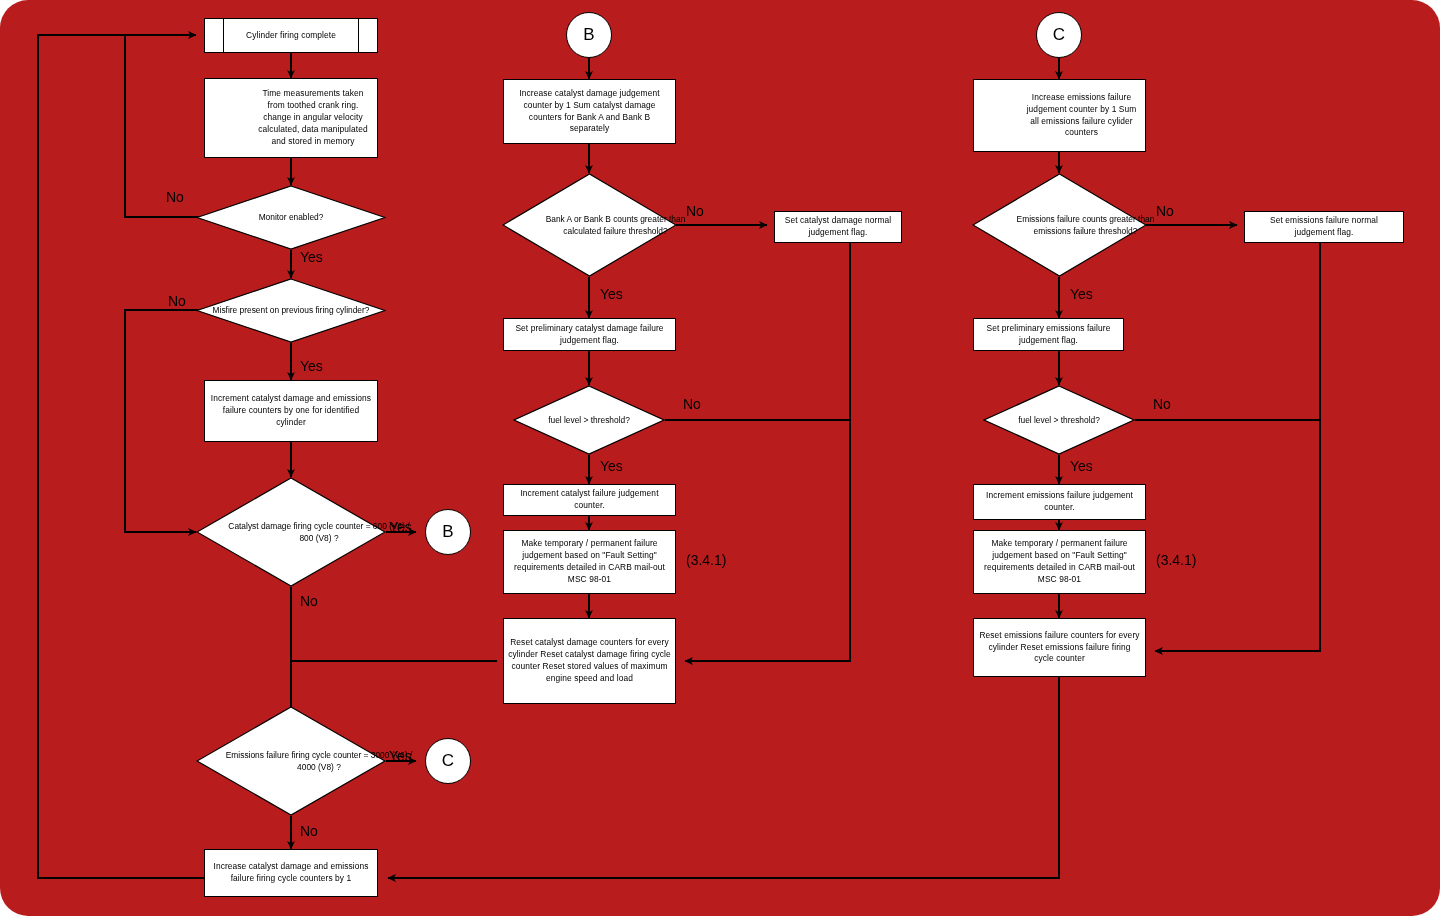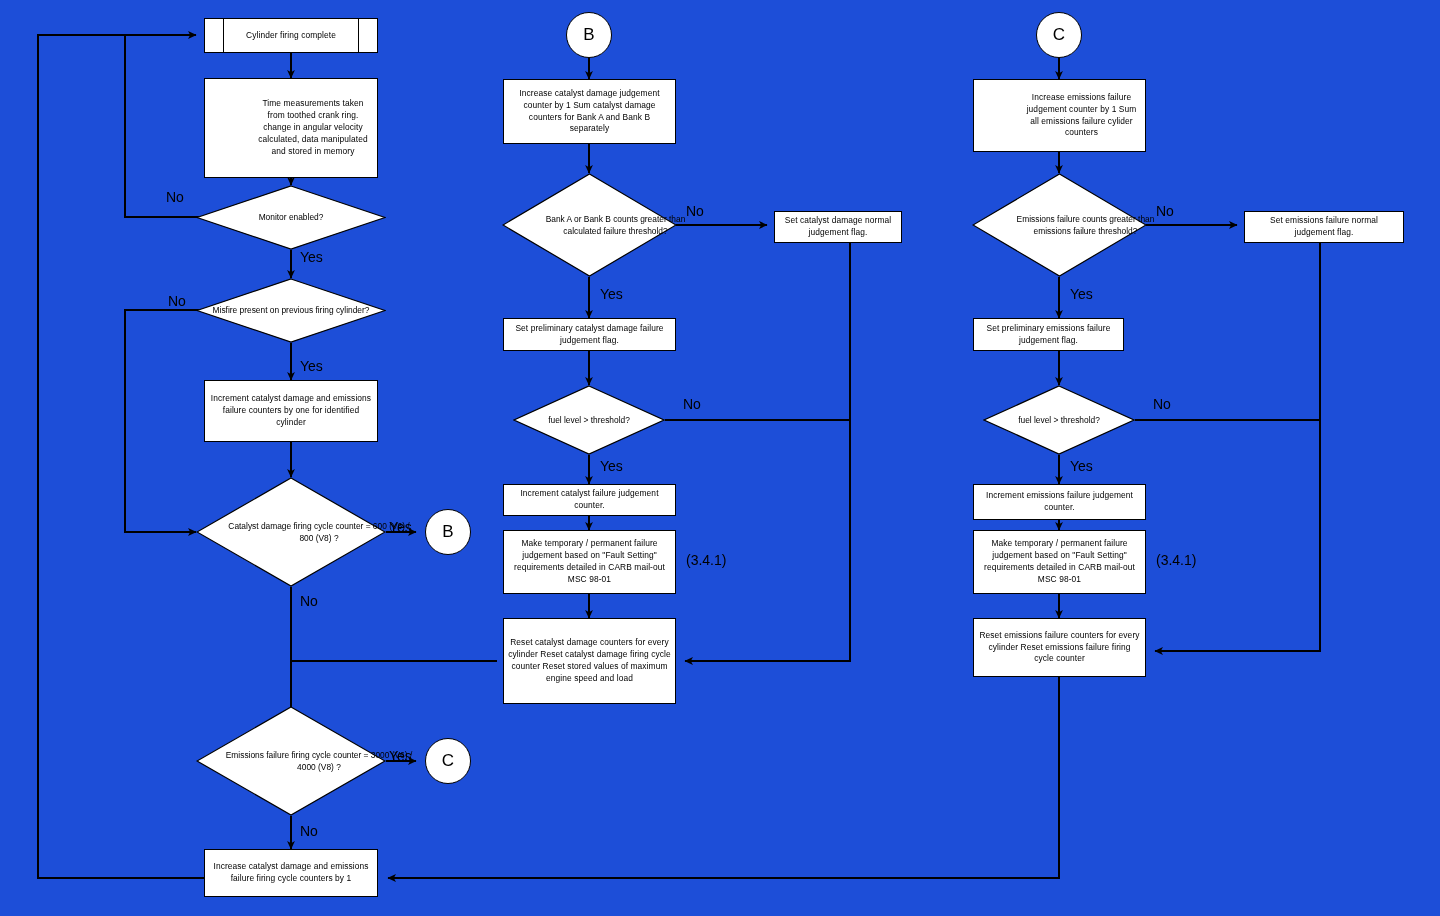--- a/index.html
+++ b/index.html
@@ -1,21 +1,22 @@
 <!DOCTYPE html>
 <html><head>
 <meta charset="utf-8">
 <style>
   html,body{margin:0;padding:0;background:#ffffff;}
   #canvas{
     position:relative;
     width:1440px;height:916px;
-    background:#1d4ed8;
+    background:#b91c1c;
     font-family:"Liberation Sans","DejaVu Sans",sans-serif;
     overflow:hidden;
+    border-radius:28px;
   }
   svg#wires{position:absolute;left:0;top:0;width:1440px;height:916px;}
   .node{
     position:absolute;
     box-sizing:border-box;
     display:flex;align-items:center;justify-content:center;
     text-align:center;
     color:#000;
     font-size:8.4px;
     line-height:1.42;
@@ -137,21 +138,21 @@
 
       <path d="M1059,677 L1059,878 L388,878" marker-end="url(#ah)"></path>
 
     </g>
   </svg>
 
   <div class="node predef" style="left:204px;top:18px;width:174px;height:35px;">
     <span>Cylinder firing complete</span>
   </div>
 
-  <div class="node proc" style="left:204px;top:78px;width:174px;height:100px;padding-left:48px;">
+  <div class="node proc" style="left:204px;top:78px;width:174px;height:80px;padding-left:48px;">
     <span>Time measurements taken from toothed crank ring. change in angular velocity calculated, data manipulated and stored in memory</span>
   </div>
 
   <div class="dia-wrap" style="left:196px;top:278px;width:190px;height:65px;">
     <svg width="190" height="65" viewBox="0 0 190 65" xmlns="http://www.w3.org/2000/svg">
       <polygon points="95,1 189,32.5 95,64 1,32.5" fill="#fff" stroke="#000" stroke-width="1.2"></polygon>
     </svg>
     <div class="dia-label">Misfire present on previous firing cylinder?</div>
   </div>
 

